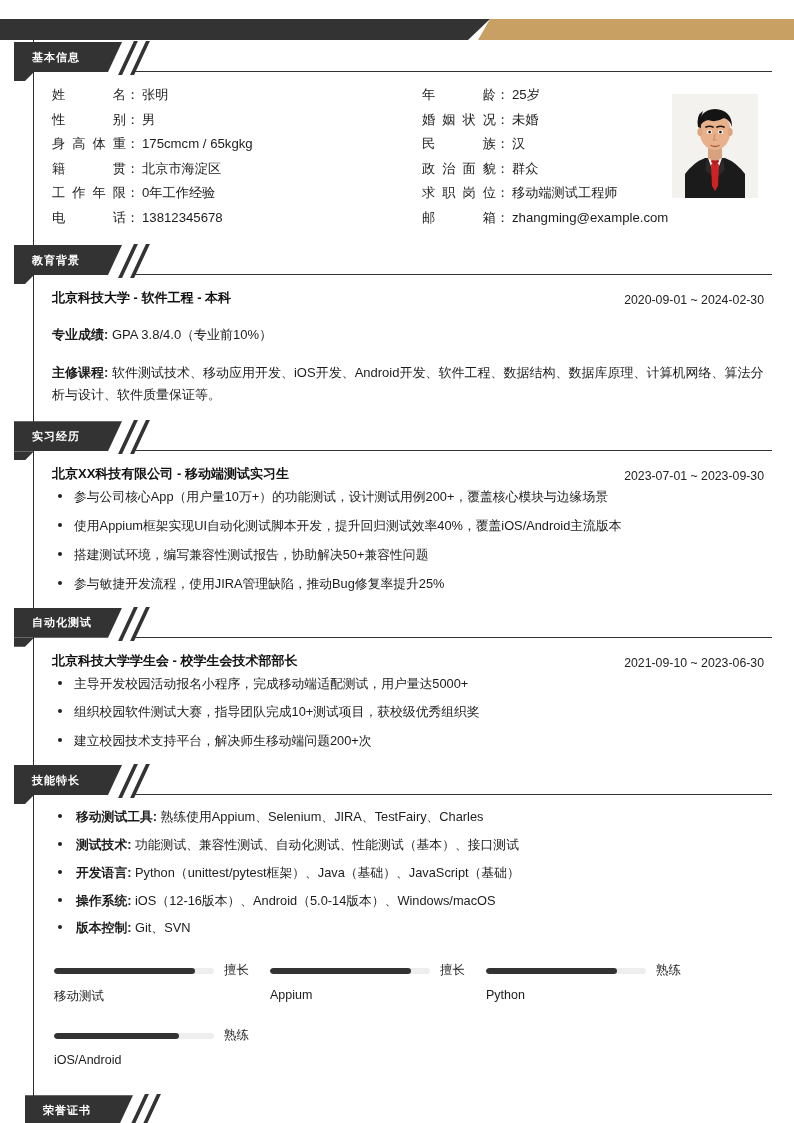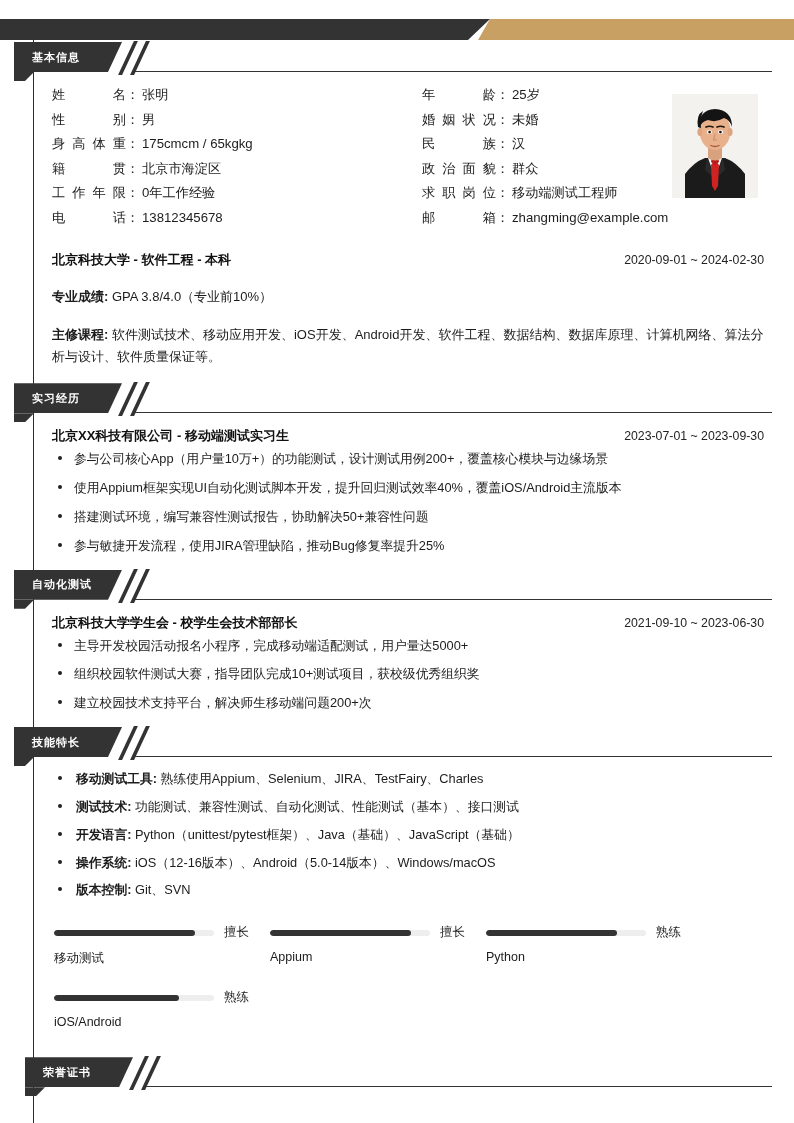--- a/index.html
+++ b/index.html
@@ -169,21 +169,21 @@
     height: 104px;
     overflow: hidden;
     background: #f2f0ec;
   }
   .photo svg { display: block; }
 
   
   .entry-head {
     display: flex;
     justify-content: space-between;
-    align-items: center;
+    align-items: flex-end;
     font-size: 13px;
     padding-top: 6px;
   }
   .entry-title {
     font-weight: bold;
     color: #111111;
   }
   .entry-date {
     color: #222222;
     font-size: 12.3px;
@@ -441,20 +441,31 @@
 
               <path d="M39 51.5 Q43 53.6 47 51.5" stroke="#a5573f" stroke-width="1.4" fill="none" stroke-linecap="round"></path>
             </svg>
           </div>
 
         </div>
       </div>
     </div>
 
     <div class="section" style="margin-top:10px;">
+      <div class="sec-head">
+        <div class="sec-tag">
+          <span>教育背景</span>
+        </div>
+        <div class="sec-tail"></div>
+        <div class="sec-slashes" style="left:108px">
+          <i class="s1"></i>
+            <i class="s2"></i>
+        </div>
+        <div class="sec-rule"></div>
+      </div>
       <div class="sec-body">
         <div class="entry-head">
           <span class="entry-title">北京科技大学 - 软件工程 - 本科</span>
           <span class="entry-date">2020-09-01 ~ 2024-02-30</span>
         </div>
         <div class="kv-line">
           <b>专业成绩:</b>
           <span>GPA 3.8/4.0（专业前10%）</span>
         </div>
         <div class="kv-line">

